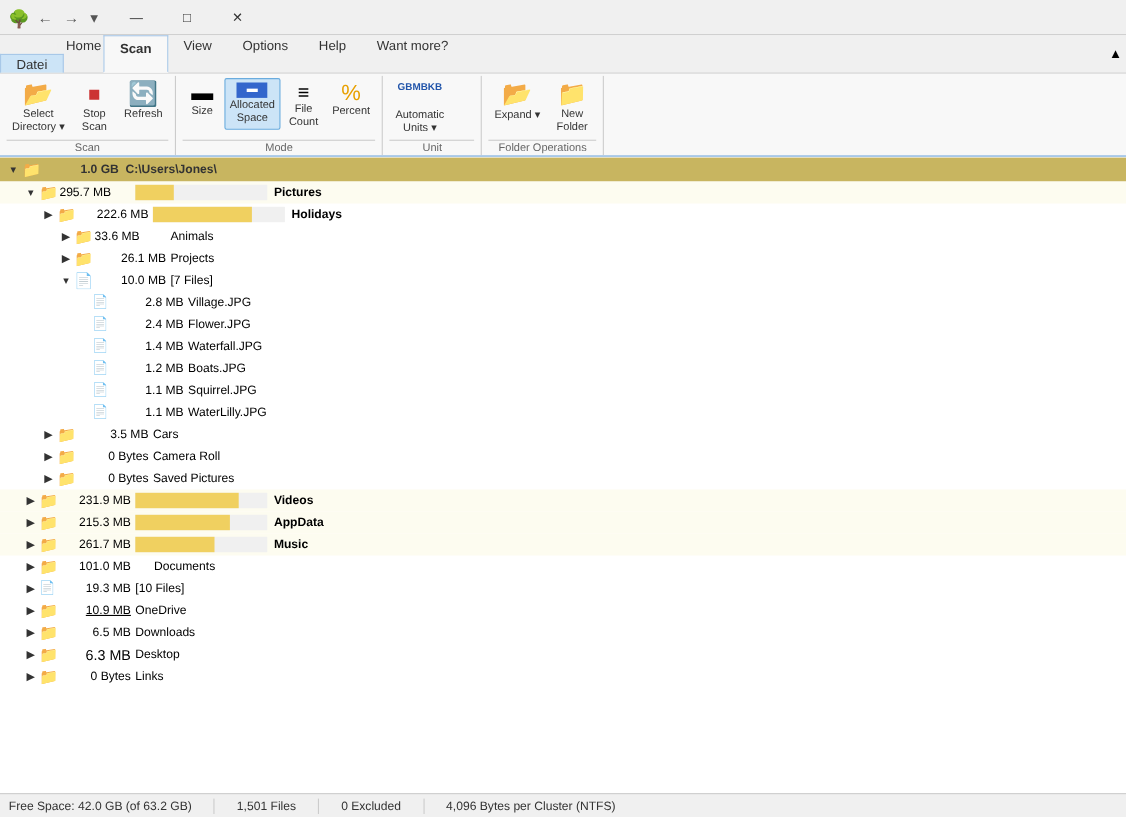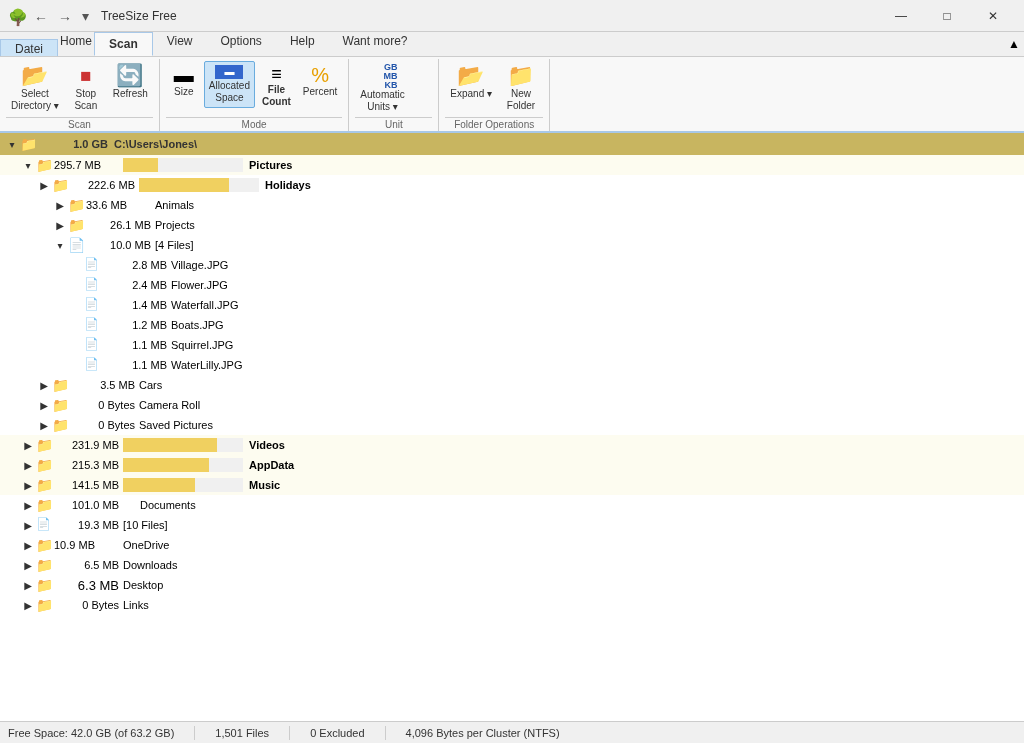--- a/index.html
+++ b/index.html
@@ -34,30 +34,29 @@
 </head>
 <body>
 
 <div class="title-bar">
   <span class="title-bar-icon">🌳</span>
   <div class="title-bar-nav">
     <button>←</button>
     <button>→</button>
     <button>▾</button>
   </div>
-  <span class="title-text">TreeSize Free</span>
   <div class="window-controls">
     <button class="min-btn">—</button>
     <button class="max-btn">□</button>
     <button class="close-btn">✕</button>
   </div>
 </div>
 
 <div style="background:#f0f0f0; display:flex; border-bottom:1px solid #ccc;">
-  <div style="padding:2px 14px 0; font-size:12px; cursor:pointer; color:#333; background:#cce4f7; border:1px solid #a8c8e8; border-bottom:none; margin-top:7px;">Datei</div>
+  <div style="padding:2px 14px 0; font-size:12px; cursor:pointer; color:#333; background:#cce4f7; border:1px solid #a8c8e8; border-bottom:none; margin-top:17px;">Datei</div>
   <div style="padding:2px 2px 0; font-size:12px; cursor:pointer; color:#333;">Home</div>
   <div style="padding:4px 14px 0; font-size:12px; cursor:pointer; color:#333; background:#f8f8f8; border:1px solid #a8c8e8; border-bottom-color:#f8f8f8; font-weight:bold;">Scan</div>
   <div style="padding:2px 14px 0; font-size:12px; cursor:pointer; color:#333;">View</div>
   <div style="padding:2px 14px 0; font-size:12px; cursor:pointer; color:#333;">Options</div>
   <div style="padding:2px 14px 0; font-size:12px; cursor:pointer; color:#333;">Help</div>
   <div style="padding:2px 14px 0; font-size:12px; cursor:pointer; color:#333;">Want more?</div>
   <div style="margin-left:auto; display:flex; align-items:center; padding-right:4px;">▲</div>
 </div>
 
 <div style="background:#f8f8f8; border-bottom:2px solid #a8c8e8; display:flex; padding:2px 4px 0; min-height:72px;">
@@ -87,34 +86,34 @@
         <div style="font-size:10px;text-align:center;color:#333;">Size</div>
       </div>
       <div style="display:flex;flex-direction:column;align-items:center;padding:3px 4px;cursor:pointer;border:1px solid #6aacde;border-radius:2px;background:#cce4f7;min-width:48px;">
         <div style="font-size:20px;line-height:1;margin-bottom:1px;font-weight:bold;color:#1a3a6a;background:#3366cc;width:28px;height:14px;display:flex;align-items:center;justify-content:center;">
             <span style="color:white;font-size:10px;">▬</span>
           </div>
         <div style="font-size:10px;text-align:center;color:#333;line-height:1.2;">Allocated<br>Space</div>
       </div>
       <div style="display:flex;flex-direction:column;align-items:center;padding:3px 4px;cursor:pointer;border:1px solid transparent;border-radius:2px;min-width:38px;">
         <div style="font-size:18px;line-height:1;margin-bottom:1px;">≡</div>
-        <div style="font-size:10px;text-align:center;color:#333;line-height:1.2;font-weight:bold;">File<br>Count</div>
+        <div style="font-size:10px;text-align:center;color:#333;line-height:1.2;">File<br>Count</div>
       </div>
       <div style="display:flex;flex-direction:column;align-items:center;padding:3px 4px;cursor:pointer;border:1px solid transparent;border-radius:2px;min-width:38px;">
         <div style="font-size:20px;line-height:1;margin-bottom:1px;color:#e8a000;">%</div>
         <div style="font-size:10px;text-align:center;color:#333;">Percent</div>
       </div>
     </div>
     <div style="font-size:10px;color:#666;text-align:center;border-top:1px solid #ccc;padding:1px 0;">Mode</div>
   </div>
 
   <div style="display:flex;flex-direction:column;border-right:1px solid #ccc;padding:0 6px;min-width:90px;">
     <div style="display:flex;gap:2px;flex:1;align-items:flex-start;padding-top:2px;">
       <div style="display:flex;flex-direction:column;align-items:center;padding:3px 4px;cursor:pointer;border:1px solid transparent;border-radius:2px;">
-        <div style="display:flex;flex-direction:column;align-items:flex-end;line-height:1;margin-bottom:2px;font-size:9px;font-weight:bold;color:#2255aa;width:30px;height:22px;justify-content:center;">
+        <div style="display:flex;flex-direction:row;align-items:flex-start;line-height:1;margin-bottom:2px;font-size:9px;font-weight:bold;color:#2255aa;width:30px;height:22px;justify-content:center;">
           <span>GB</span>
             <span>MB</span>
             <span>KB</span>
         </div>
         <div style="font-size:10px;text-align:center;color:#333;line-height:1.2;">Automatic<br>Units ▾</div>
       </div>
     </div>
     <div style="font-size:10px;color:#666;text-align:center;border-top:1px solid #ccc;padding:1px 0;">Unit</div>
   </div>
 
@@ -193,21 +192,21 @@
     </div>
 
     <div class="tree-row">
       <span class="indent" style="width:4px;"></span>
       <span style="width:16px;display:inline-block;"></span>
       <span style="width:16px;display:inline-block;"></span>
       <span style="width:16px;display:inline-block;"></span>
       <span class="toggle-btn">▾</span>
       <span class="folder-icon"><span style="color:#999;font-size:14px;">📄</span></span>
       <span style="display:inline-block;width:65px;text-align:right;margin-right:4px;font-size:11px;">10.0 MB</span>
-      <span style="font-size:11px;">[4 Files]</span>
+      <span style="font-size:11px;">[7 Files]</span>
     </div>
 
     <div class="tree-row">
       <span style="width:4px;display:inline-block;"></span>
       <span style="width:16px;display:inline-block;"></span>
       <span style="width:16px;display:inline-block;"></span>
       <span style="width:16px;display:inline-block;"></span>
       <span style="width:16px;display:inline-block;"></span>
       <span style="width:16px;display:inline-block;"></span>
       <span class="file-icon"><span style="color:#888;font-size:12px;">📄</span></span>
@@ -327,21 +326,21 @@
           <span style="display:block;width:72%;height:100%;background:#f0d060;"></span>
         </span>
       <span style="font-size:11px;font-weight:bold;">AppData</span>
     </div>
 
     <div class="tree-row" style="background:#fdfcf0;">
       <span style="width:4px;display:inline-block;"></span>
       <span style="width:16px;display:inline-block;"></span>
       <span class="toggle-btn">▶</span>
       <span class="folder-icon"><span style="color:#e8a000;font-size:14px;">📁</span></span>
-      <span style="display:inline-block;width:65px;text-align:right;margin-right:4px;font-size:11px;">141.5 MB</span>
+      <span style="display:inline-block;width:65px;text-align:right;margin-right:4px;font-size:11px;">261.7 MB</span>
       <span style="display:inline-block;width:120px;height:14px;background:#f0f0f0;margin-right:6px;vertical-align:middle;">
           <span style="display:block;width:60%;height:100%;background:#f0d060;"></span>
         </span>
       <span style="font-size:11px;font-weight:bold;">Music</span>
     </div>
 
     <div class="tree-row">
       <span style="width:4px;display:inline-block;"></span>
       <span style="width:16px;display:inline-block;"></span>
       <span class="toggle-btn">▶</span>
@@ -357,21 +356,21 @@
       <span class="file-icon"><span style="color:#aaa;font-size:12px;">📄</span></span>
       <span style="display:inline-block;width:65px;text-align:right;margin-right:4px;font-size:11px;">19.3 MB</span>
       <span style="font-size:11px;">[10 Files]</span>
     </div>
 
     <div class="tree-row">
       <span style="width:4px;display:inline-block;"></span>
       <span style="width:16px;display:inline-block;"></span>
       <span class="toggle-btn">▶</span>
       <span class="folder-icon"><span style="color:#e8a000;font-size:14px;">📁</span></span>
-      <span style="display:inline-block;width:65px;text-align:left;margin-right:4px;font-size:11px;">10.9 MB</span>
+      <span style="display:inline-block;width:65px;text-align:right;margin-right:4px;font-size:11px;text-decoration:underline;">10.9 MB</span>
       <span style="font-size:11px;">OneDrive</span>
     </div>
 
     <div class="tree-row">
       <span style="width:4px;display:inline-block;"></span>
       <span style="width:16px;display:inline-block;"></span>
       <span class="toggle-btn">▶</span>
       <span class="folder-icon"><span style="color:#e8a000;font-size:14px;">📁</span></span>
       <span style="display:inline-block;width:65px;text-align:right;margin-right:4px;font-size:11px;">6.5 MB</span>
       <span style="font-size:11px;">Downloads</span>

